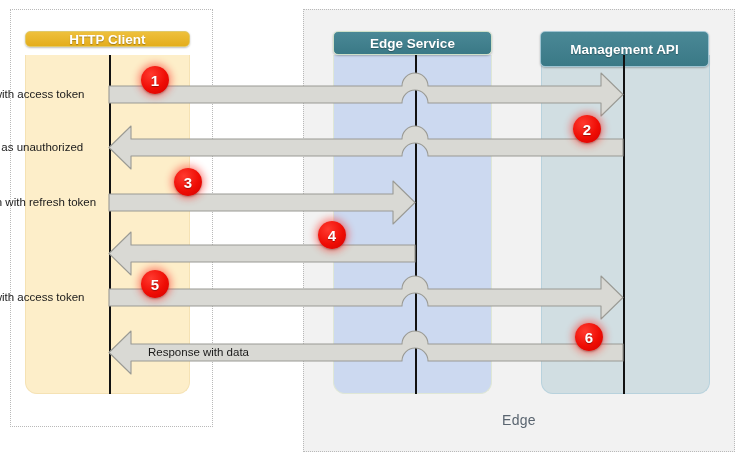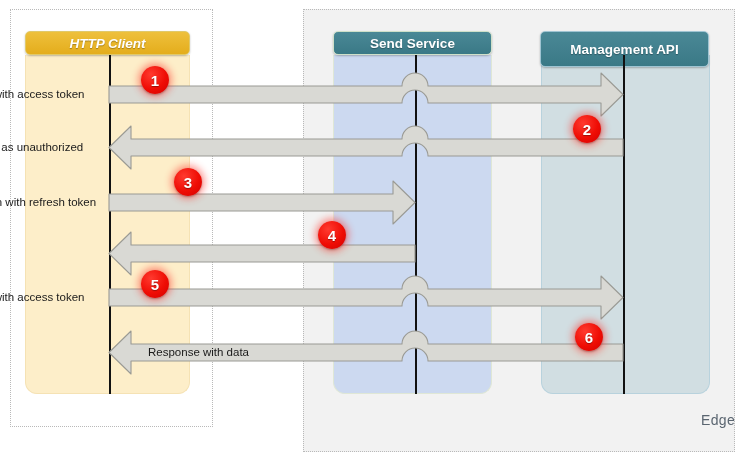--- a/index.html
+++ b/index.html
@@ -5,34 +5,34 @@
   html,body{margin:0;padding:0;background:#ffffff;}
   body{width:745px;height:460px;overflow:hidden;
        font-family:"Liberation Sans",sans-serif;}
   #canvas{position:relative;width:745px;height:460px;background:#ffffff;}
   .abs{position:absolute;}
 
   
   .group-box{border:1px dotted #b9b9b9;box-sizing:border-box;}
   #group-client{left:10px;top:9px;width:203px;height:418px;background:#ffffff;}
   #group-edge{left:303px;top:9px;width:432px;height:443px;background:#f2f2f2;}
-  #edge-label{left:303px;top:412px;width:432px;text-align:right;
+  #edge-label{left:303px;top:412px;width:432px;text-align:center;
       font-size:14px;color:#5a6570;letter-spacing:.3px;}
 
   
   .ll-head{box-sizing:border-box;border-radius:5px;color:#ffffff;
       font-size:13.5px;font-weight:bold;text-align:center;
       display:flex;align-items:center;justify-content:center;
       text-shadow:0 1px 1px rgba(0,0,0,.30);
       box-shadow:0 1px 2px rgba(0,0,0,.25);}
   .ll-body{box-sizing:border-box;border-radius:0 0 12px 12px;}
   .ll-line{width:2px;background:#111111;}
 
-  #head-client{left:25px;top:31px;width:165px;height:24px;
-      background:linear-gradient(#eec03c,#e4ad1c);border:1px solid #e0c96a;font-style:italic;}
+  #head-client{left:25px;top:31px;width:165px;height:16px;
+      background:linear-gradient(#eec03c,#e4ad1c);border:1px solid #e0c96a;}
   #body-client{left:25px;top:55px;width:165px;height:339px;
       background:#fdeec9;border:1px solid #f5e2b4;border-top:none;}
   #line-client{left:109px;top:55px;height:339px;}
 
   #head-oauth{left:333px;top:31px;width:159px;height:24px;
       background:linear-gradient(#4a8896,#3a7986);border:1px solid #cfe0c9;}
   #body-oauth{left:333px;top:55px;width:159px;height:339px;
       background:#ccd9f0;border:1px solid #dfe7d6;border-top:none;}
   #line-oauth{left:415px;top:55px;height:339px;}
 
@@ -63,21 +63,21 @@
 
   <div class="abs group-box" id="group-edge"></div>
   <div class="abs group-box" id="group-client"></div>
   <div class="abs" id="edge-label">Edge</div>
 
   <div class="abs ll-body" id="body-client"></div>
   <div class="abs ll-body" id="body-oauth"></div>
   <div class="abs ll-body" id="body-mapi"></div>
 
   <div class="abs ll-head" id="head-client">HTTP Client</div>
-  <div class="abs ll-head" id="head-oauth">Send Service</div>
+  <div class="abs ll-head" id="head-oauth">Edge Service</div>
   <div class="abs ll-head" id="head-mapi">Management API</div>
 
   <div class="abs ll-line" id="line-client"></div>
   <div class="abs ll-line" id="line-oauth"></div>
   <div class="abs ll-line" id="line-mapi"></div>
 
   <div id="messages-layer">
       <div class="abs msg" style="left: 107px; top: 70px;">
         <svg width="518" height="49" viewBox="-2 0 518 49">
        <path d="M 0 16 L 293 16 A 13 13 0 0 1 319 16 L 492 16 L 492 3 L 514 24.5 L 492 46 L 492 33 L 319 33 A 13 13 0 0 0 293 33 L 0 33 Z" fill="#d9d9d4" stroke="#9a9a94" stroke-width="1.1" stroke-linejoin="round"></path>

